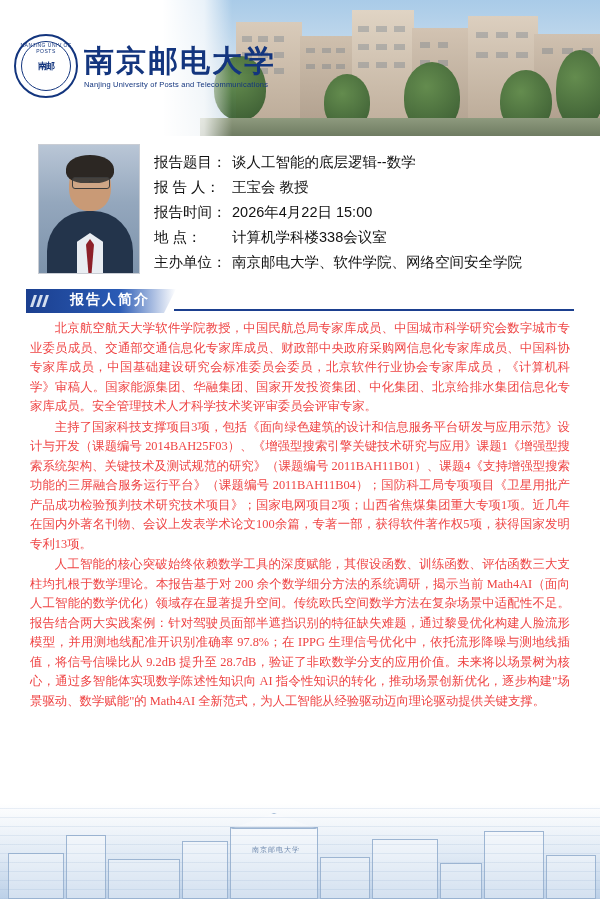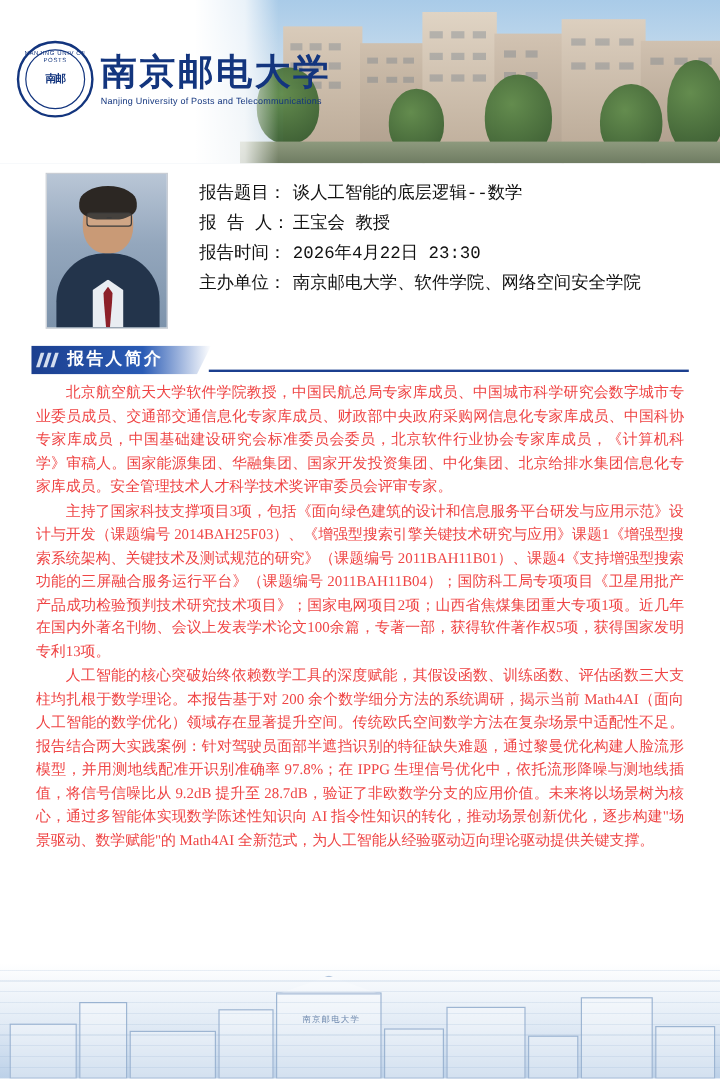--- a/index.html
+++ b/index.html
@@ -199,23 +199,23 @@
     clip-path: polygon(50% 0, 100% 22%, 100% 100%, 0 100%, 0 22%);
   }
   .p-tie {
     position: absolute;
     left: 47px; bottom: 0; width: 8px; height: 34px;
     background: #8d2029;
     clip-path: polygon(50% 0, 100% 16%, 70% 100%, 30% 100%, 0 16%);
   }
 
   .fields {
-    margin-left: 26px;
+    margin-left: 14px;
     padding-top: 6px;
-    font-family: Liberation Mono, monospace;
+    font-family: Liberation Sans, sans-serif;
     color: #111;
   }
   .field {
     font-size: 14.5px;
     line-height: 25px;
     white-space: nowrap;
   }
   .field .lbl {
     display: inline-block;
     width: 78px;
@@ -243,21 +243,21 @@
   }
   .sh-ticks i {
     display: block;
     width: 3px; height: 12px;
     background: #e8eef8;
     transform: skewX(-18deg);
     opacity: .9;
   }
   .sh-text {
     position: absolute;
-    left: 30px; top: 2px;
+    left: 44px; top: 2px;
     color: #ffffff;
     font-family: "Liberation Serif", serif;
     font-weight: bold;
     font-size: 14px;
     letter-spacing: 2px;
   }
   .sh-line {
     position: absolute;
     left: 148px; right: 0; top: 20px;
     height: 1.5px;
@@ -418,21 +418,24 @@
     </div>
 
     <div class="fields">
       <div class="field">
         <span class="lbl">报告题目：</span><span>谈人工智能的底层逻辑--数学</span>
       </div>
       <div class="field">
         <span class="lbl">报 告 人：</span><span>王宝会 教授</span>
       </div>
       <div class="field">
-        <span class="lbl">报告时间：</span><span>2026年4月22日 23:30</span>
+        <span class="lbl">报告时间：</span><span>2026年4月22日 15:00</span>
+      </div>
+      <div class="field">
+        <span class="lbl">地    点：</span><span>计算机学科楼338会议室</span>
       </div>
       <div class="field">
         <span class="lbl">主办单位：</span><span>南京邮电大学、软件学院、网络空间安全学院</span>
       </div>
     </div>
   </div>
 
   <div class="section-head">
     <div class="sh-bar"></div>
     <div class="sh-ticks">

